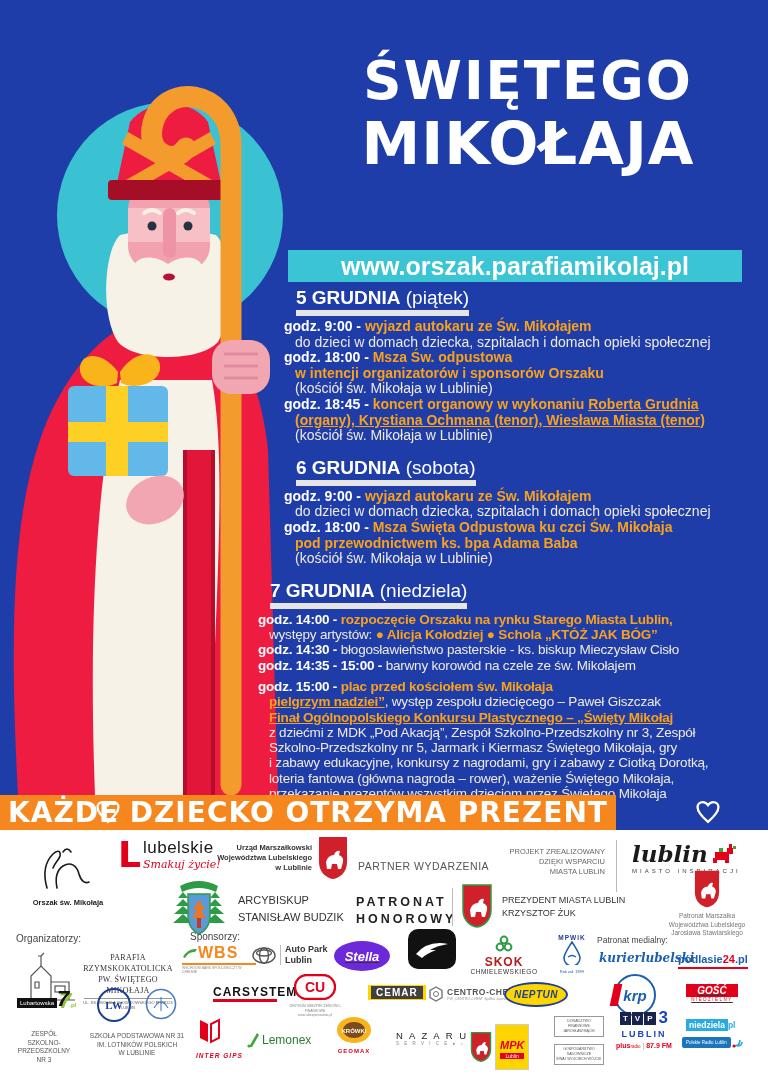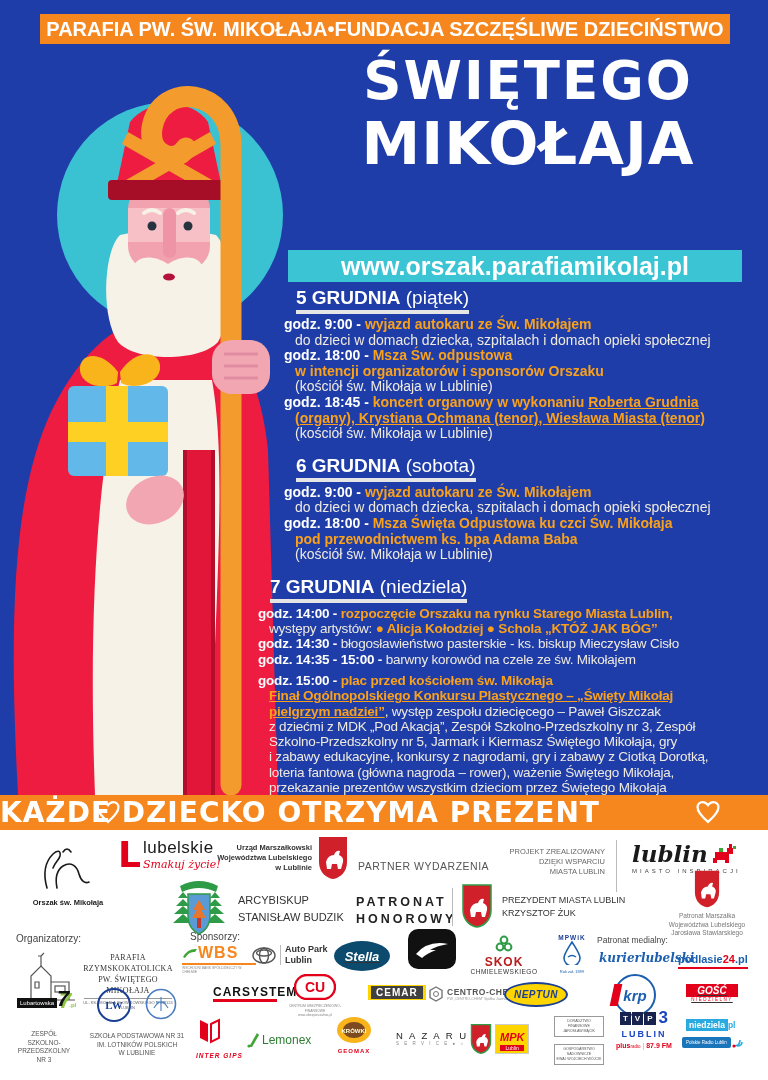--- a/index.html
+++ b/index.html
@@ -14,57 +14,54 @@
          font-family:"DejaVu Sans",sans-serif;font-weight:bold;}
   .t1{font-size:72px;line-height:74px;letter-spacing:2px;}
   .t2{font-size:53px;line-height:62px;letter-spacing:2px;}
   .t3{font-size:59px;line-height:64px;letter-spacing:1px;}
   .website{position:absolute;left:288px;top:250px;width:454px;height:32px;background:#3BC4D4;
            color:#fff;font-weight:bold;font-size:25px;display:flex;align-items:center;justify-content:center;}
   
   .schedule{position:absolute;left:284px;top:287px;width:480px;}
   .day{margin-bottom:13px;}
   .day-head{margin-bottom:3px;padding-left:12px;}
-  .day-underline{display:inline-block;border-bottom:4px solid #e5e5e5;padding-bottom:1px;}
+  .day-underline{display:inline-block;border-bottom:6px solid #e5e5e5;padding-bottom:1px;}
   .day-date{color:#fff;font-weight:bold;font-size:19px;}
   .day-weekday{color:#fff;font-size:19px;}
   .sline{font-size:14px;line-height:15.6px;}
   .day-wide{margin-left:-26px;width:508px;}
   .day-wide .sline{font-size:13.5px;line-height:15.3px;letter-spacing:-0.2px;}
   .ind{padding-left:11px;}
   .gap{margin-top:6px;}
   .seg-tb{color:#fff;font-weight:bold;}
   .seg-w{color:#EFEAE0;}
   .seg-o{color:#F9A11B;font-weight:bold;}
   .seg-ou{color:#F9A11B;font-weight:bold;text-decoration:underline;}
   
-  .banner-bottom{position:absolute;left:0;top:795px;width:768px;height:35px;background:#F6871F;
-                 display:flex;align-items:center;}
+  .banner-bottom{position:absolute;left:0;top:795px;width:616px;height:35px;background:#F6871F;
+                 display:flex;align-items:center;justify-content:center;}
   .banner-bottom .txt{color:#fff;font-weight:bold;font-size:28px;letter-spacing:1px;
                       font-family:"DejaVu Sans",sans-serif;}
   .heart{position:absolute;top:5px;}
   
   .footer{position:absolute;left:0;top:830px;width:768px;height:250px;background:#fff;color:#333;}
   .fi{position:absolute;}
   .ml{white-space:pre-line;}
   .txt-r{text-align:right;}
   .txt-c{text-align:center;}
   .cap-bold{font-size:7.5px;font-weight:bold;color:#1a1a1a;margin-top:2px;}
   .vline{width:1px;background:#bbb;}
   .tinybox{border:1px solid #999;width:46px;padding:2px 1px;font-size:3.6px;color:#555;
            text-align:center;text-transform:uppercase;line-height:5px;}
 </style>
 </head>
 <body>
 
 <div class="poster">
 
-  <div class="top-banner">
-    <span>PARAFIA PW. ŚW. MIKOŁAJA•FUNDACJA SZCZĘŚLIWE DZIECIŃSTWO</span>
-  </div>
 
   <svg style="position:absolute;left:0;top:50px;" width="295" height="745" viewBox="0 0 295 745">
     <circle cx="170" cy="165" r="113" fill="#3AC1D2"></circle>
     <path d="M18 745 C8 560 14 440 52 360 C82 300 118 268 170 262 C225 268 258 310 268 400 L278 745 Z" fill="#EE1C41"></path>
     <path d="M95 745 C88 560 98 420 120 330 L212 330 C228 420 214 560 210 745 Z" fill="#F7F2E7"></path>
     <rect x="186" y="400" width="26" height="345" fill="#E11638"></rect>
     <rect x="183" y="400" width="4" height="345" fill="#B30F2C"></rect>
     <rect x="211" y="400" width="4" height="345" fill="#B30F2C"></rect>
     <path d="M120 185 C104 200 100 265 118 292 C135 312 200 312 218 292 C234 265 232 200 216 185 L168 175 Z" fill="#F7F2E7"></path>
     <rect x="128" y="135" width="82" height="85" rx="24" fill="#F2A2AF"></rect>
@@ -120,22 +117,22 @@
         <div class="sline ind"><span class="seg-o">pod przewodnictwem ks. bpa Adama Baba</span></div>
         <div class="sline ind"><span class="seg-w">(kościół św. Mikołaja w Lublinie)</span></div>
       </div>
       <div class="day day-wide">
         <div class="day-head"><span class="day-underline"><span class="day-date">7 GRUDNIA</span><span class="day-weekday"> (niedziela)</span></span></div>
         <div class="sline"><span class="seg-tb">godz. 14:00 - </span><span class="seg-o">rozpoczęcie Orszaku na rynku Starego Miasta Lublin,</span></div>
         <div class="sline ind"><span class="seg-w">występy artystów:   </span><span class="seg-o">●  Alicja Kołodziej</span><span class="seg-w">   </span><span class="seg-o">●  Schola „KTÓŻ JAK BÓG”</span></div>
         <div class="sline"><span class="seg-tb">godz. 14:30 - </span><span class="seg-w">błogosławieństwo pasterskie - ks. biskup Mieczysław Cisło</span></div>
         <div class="sline"><span class="seg-tb">godz. 14:35 - 15:00 - </span><span class="seg-w">barwny korowód na czele ze św. Mikołajem</span></div>
         <div class="sline gap"><span class="seg-tb">godz. 15:00 - </span><span class="seg-o">plac przed kościołem św. Mikołaja</span></div>
+        <div class="sline ind"><span class="seg-ou">pielgrzym nadziei”</span><span class="seg-w">, występ zespołu dziecięcego – Paweł Giszczak</span></div>
         <div class="sline ind"><span class="seg-ou">Finał Ogólnopolskiego Konkursu Plastycznego – „Święty Mikołaj</span></div>
-        <div class="sline ind"><span class="seg-ou">pielgrzym nadziei”</span><span class="seg-w">, występ zespołu dziecięcego – Paweł Giszczak</span></div>
         <div class="sline ind"><span class="seg-w">z dziećmi z MDK „Pod Akacją”, Zespół Szkolno-Przedszkolny nr 3, Zespół</span></div>
         <div class="sline ind"><span class="seg-w">Szkolno-Przedszkolny nr 5, Jarmark i Kiermasz Świętego Mikołaja, gry</span></div>
         <div class="sline ind"><span class="seg-w">i zabawy edukacyjne, konkursy z nagrodami, gry i zabawy z Ciotką Dorotką,</span></div>
         <div class="sline ind"><span class="seg-w">loteria fantowa (główna nagroda – rower), ważenie Świętego Mikołaja,</span></div>
         <div class="sline ind"><span class="seg-w">przekazanie prezentów wszystkim dzieciom przez Świętego Mikołaja</span></div>
         <div class="sline gap"><span class="seg-tb">godz. 16:00 - </span><span class="seg-w">pokaz sztucznych ogni</span></div>
       </div>
     </div>
 
   <div class="banner-bottom">
@@ -273,21 +270,21 @@
         <g fill="none" stroke="#555" stroke-width="1.4">
           <ellipse cx="12" cy="8.5" rx="11" ry="7.5"></ellipse>
           <ellipse cx="12" cy="8.5" rx="4.5" ry="7.5"></ellipse>
           <ellipse cx="12" cy="6" rx="7.5" ry="3"></ellipse>
         </g>
       </svg>
       <div style="width:1px;height:20px;background:#bbb;margin:0 4px;"></div>
       <div class="ml" style="font-size:9px;color:#333;font-weight:bold;line-height:11px;">Auto Park
 Lublin</div>
     </div>
-    <div class="fi" style="left:334px;top:111px;width:56px;height:30px;background:#0c4a6e;border-radius:50%;display:flex;align-items:center;justify-content:center;text-decoration:underline;">
+    <div class="fi" style="left:334px;top:111px;width:56px;height:30px;background:#6d28d9;border-radius:50%;display:flex;align-items:center;justify-content:center;text-decoration:underline;">
       <span style="color:#fff;font-style:italic;font-weight:bold;font-size:13px;">Stella</span>
     </div>
     <div class="fi" style="left:408px;top:99px;width:48px;height:40px;background:#111;border-radius:10px;display:flex;align-items:center;justify-content:center;">
       <svg width="36" height="22" viewBox="0 0 36 22">
         <path d="M2 16 Q14 2 34 6 Q22 8 16 12 L22 12 Q12 16 8 20 Z" fill="#fff"></path>
       </svg>
     </div>
     <div class="fi txt-c" style="left:466px;top:105px;width:76px;">
       <svg width="18" height="18" viewBox="0 0 18 18">
         <g fill="none" stroke="#2E9B46" stroke-width="2">
@@ -394,21 +391,21 @@
     </div>
     <div class="fi" style="left:396px;top:200px;">
       <div style="font-size:9.5px;color:#222;letter-spacing:2px;">N A Z A R U K</div>
       <div style="font-size:4.5px;color:#888;letter-spacing:2px;">S E R V I C E     ● ○</div>
     </div>
     <div class="fi" style="left:470px;top:194px;display:flex;align-items:center;">
       <svg width="22" height="30" viewBox="0 0 30 44">
         <path d="M1 1 H29 V26 C29 36 22 42 15 43 C8 42 1 36 1 26 Z" fill="#D0202A" stroke="#2E9B46" stroke-width="2"></path>
         <path d="M8 26 q2 -7 8 -7 q2 -5 6 -4 l-1 4 q5 2 4 7 l-2 7 h-3 l-1 -5 h-5 l-1 5 h-4 z" fill="#fff"></path>
       </svg>
-      <div style="margin-left:3px;background:#FFD500;border:1px solid #ccc;padding:2px 4px;">
+      <div style="margin-left:3px;background:#FFD500;border:1px solid #ccc;padding:10px 4px;">
         <span style="font-weight:bold;font-style:italic;font-size:11px;color:#E2001A;">MPK</span>
         <div style="background:#E2001A;color:#fff;font-size:5px;text-align:center;">Lublin</div>
       </div>
     </div>
     <div class="fi tinybox ml" style="left:554px;top:186px;">DORADZTWO
 FINANSOWE
 JAROSŁAW MĄCIK</div>
     <div class="fi tinybox ml" style="left:554px;top:214px;">GOSPODARSTWO
 SADOWNICZE
 EWA I WOJCIECH WÓJCIK</div>

